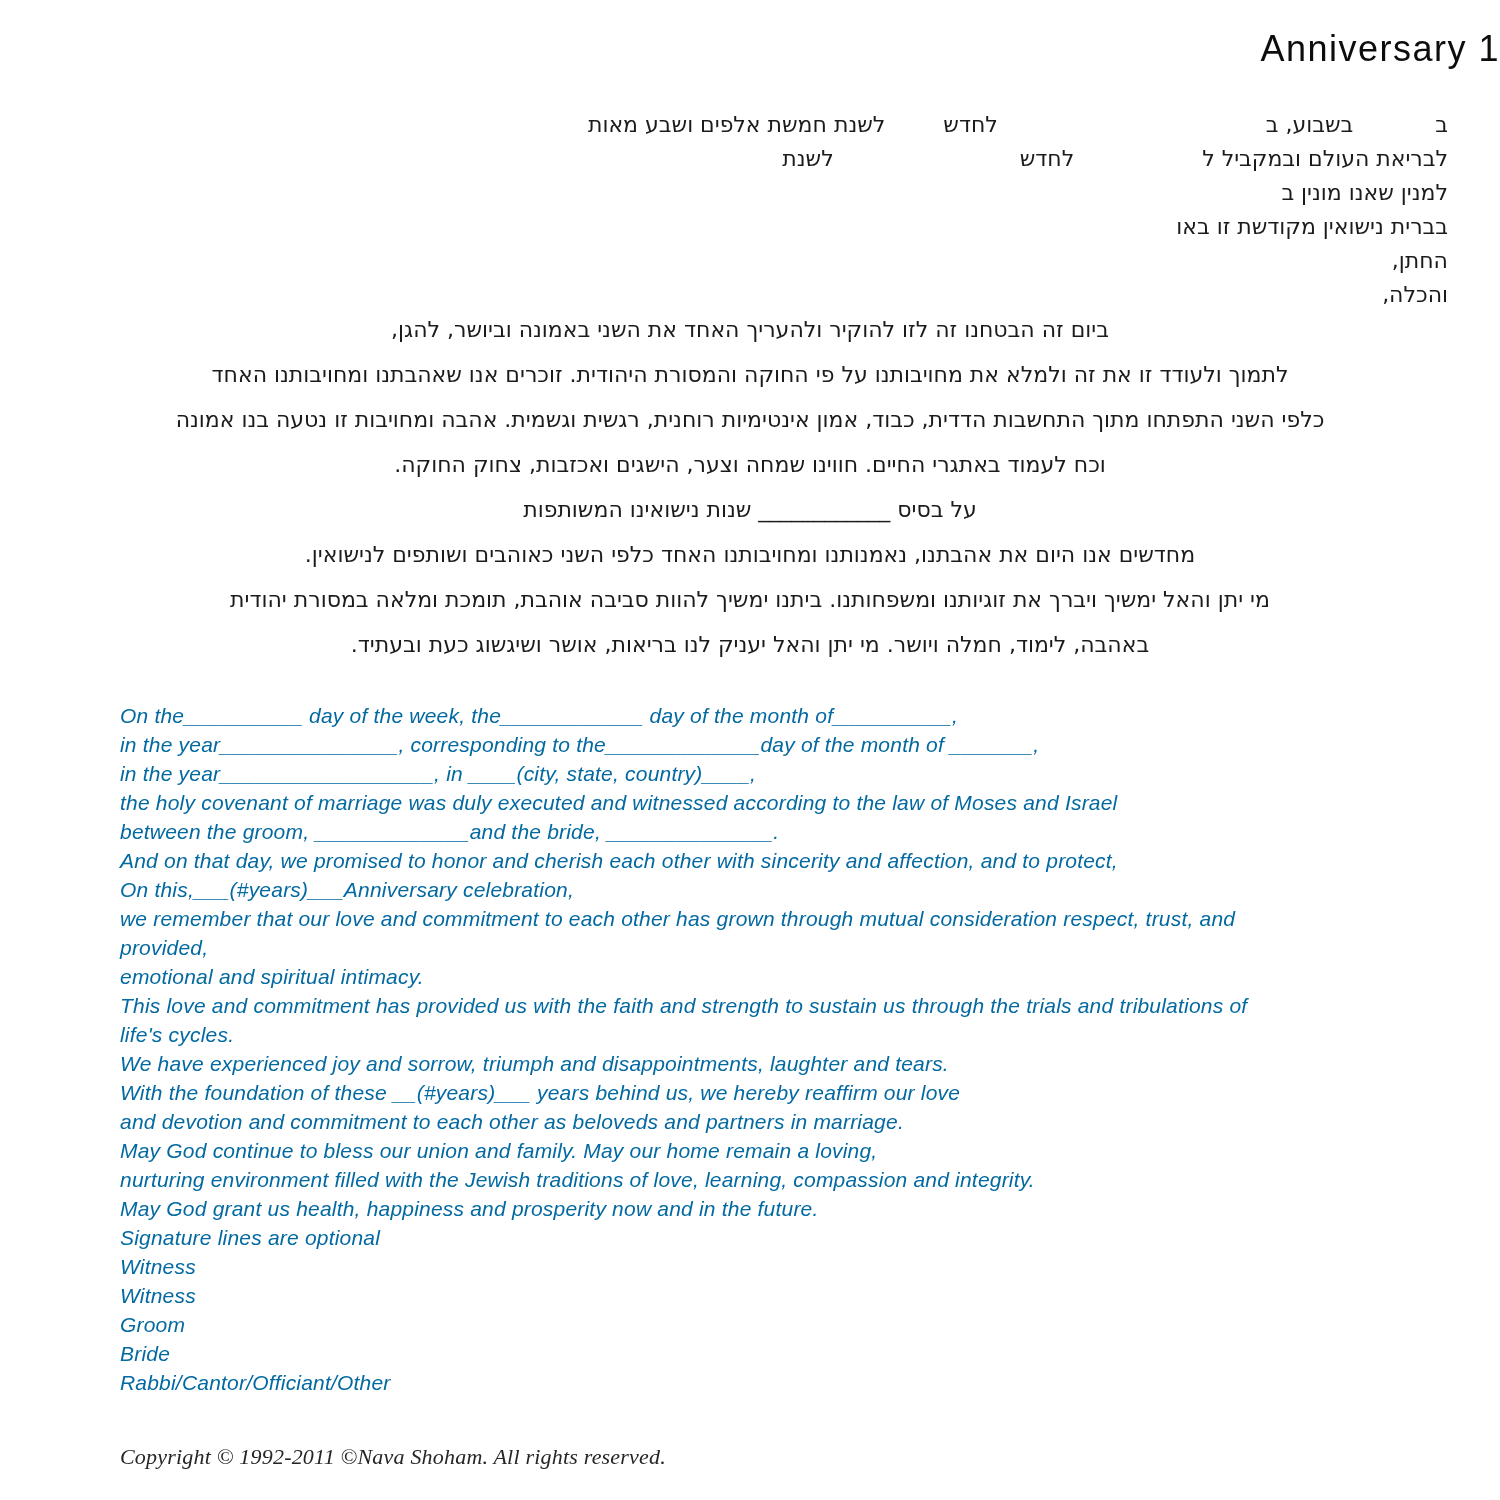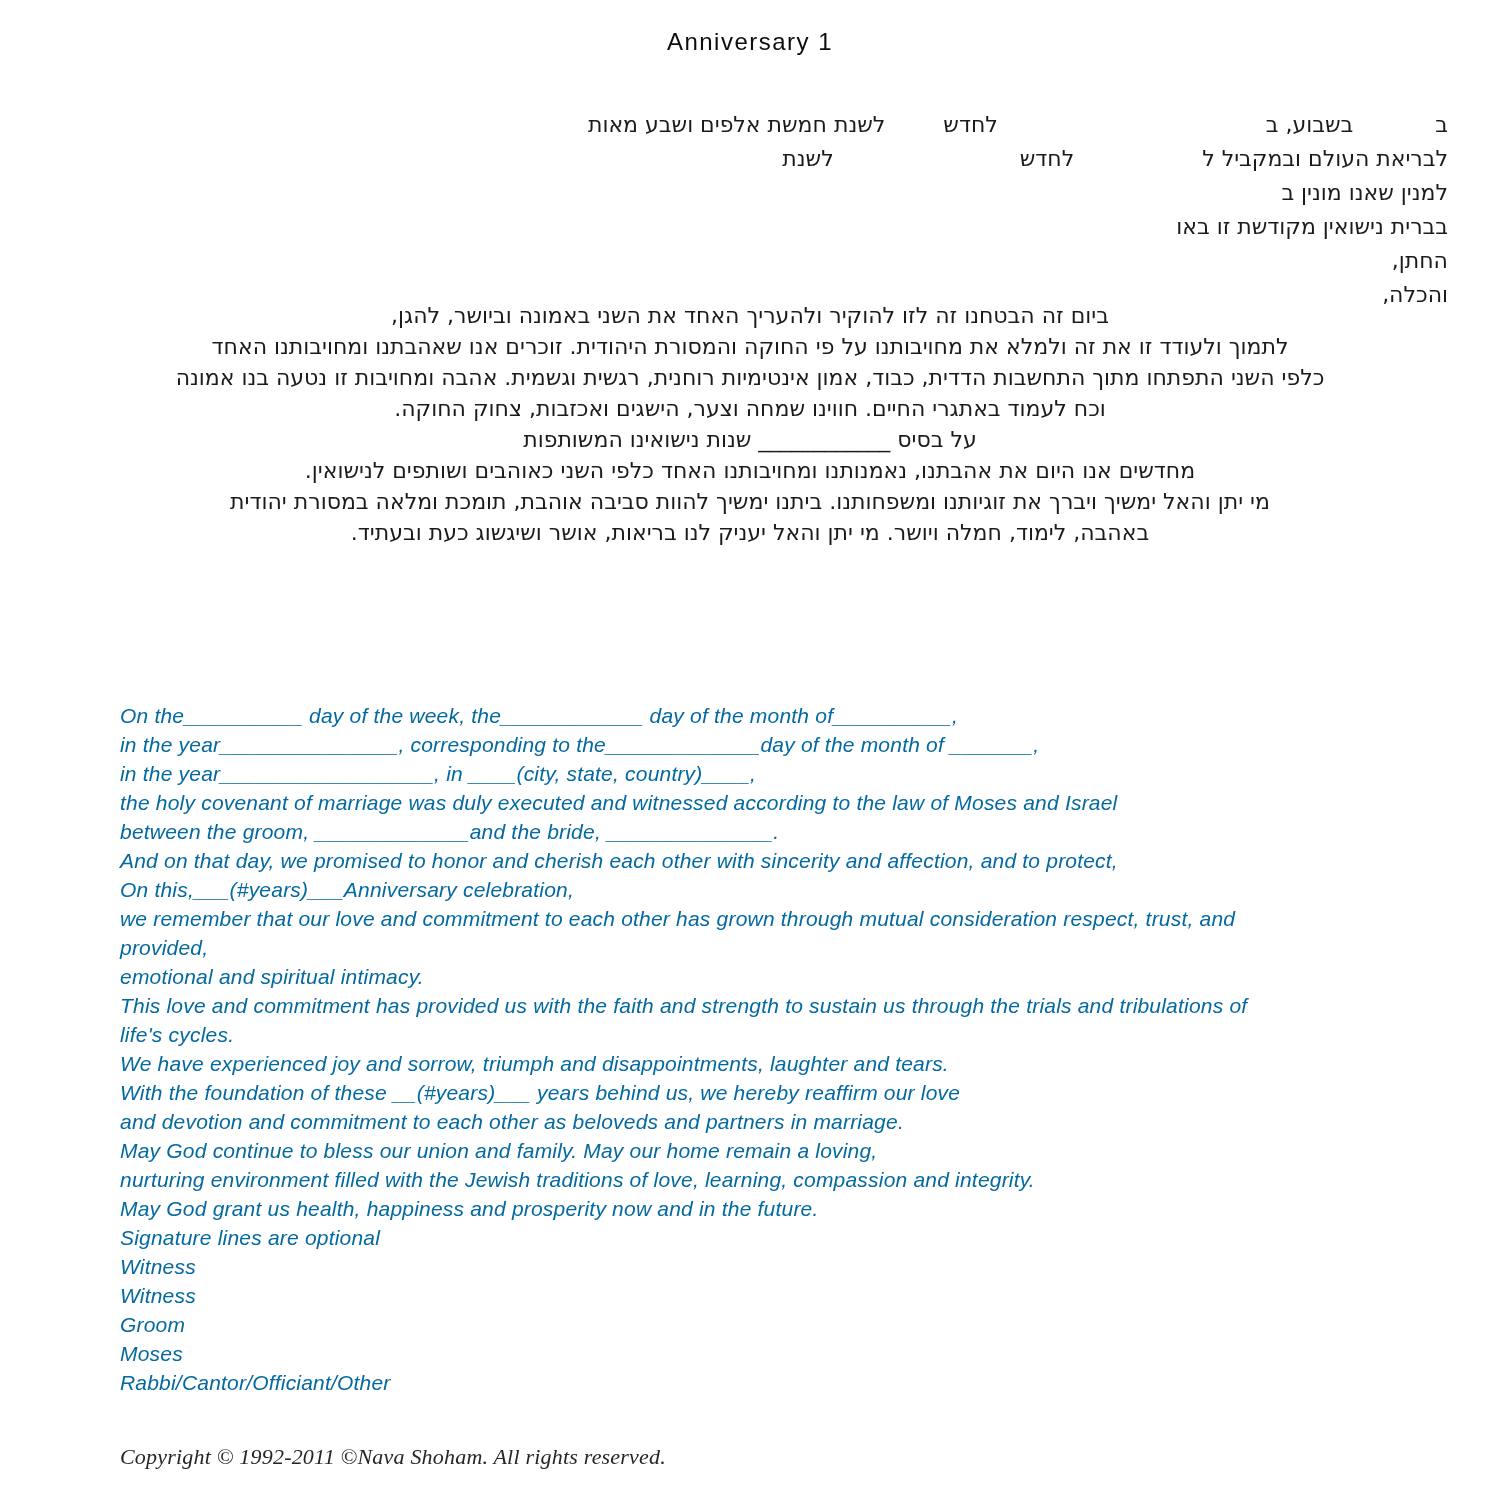--- a/index.html
+++ b/index.html
@@ -10,22 +10,22 @@
     font-family: "Liberation Sans", sans-serif;
     color: #1f1f1f;
     overflow: hidden;
   }
   .page { position: absolute; inset: 0; }
 
   
   .doc-title {
     position: absolute;
     top: 28px; left: 0; right: 0;
-    text-align: center;
-    font-size: 24px;
+    text-align: right;
+    font-size: 36px;
     font-weight: 400;
     letter-spacing: 1.5px;
     color: #0d0d0d;
   }
 
   
   .heb-header {
     position: absolute;
     top: 108px; right: 52px; left: 120px;
     direction: rtl;
@@ -47,21 +47,21 @@
   .heb-paragraph {
     position: absolute;
     top: 300px; left: 60px; right: 60px;
     direction: rtl;
     text-align: center;
     font-family: "DejaVu Sans", sans-serif;
     font-size: 22px;
     line-height: 31px;
     color: #1b1b1b;
   }
-  .heb-paragraph div { white-space: nowrap; }
+  .heb-paragraph div { white-space: nowrap; margin-top: 14px; }
 
   
   .eng-block {
     position: absolute;
     top: 701px; left: 120px; right: 40px;
     font-style: italic;
     font-size: 21px;
     line-height: 29px;
     color: #0369a1;
     letter-spacing: 0.2px;
@@ -123,19 +123,19 @@
     <div>We have experienced joy and sorrow, triumph and disappointments, laughter and tears.</div>
     <div>With the foundation of these __(#years)___ years behind us, we hereby reaffirm our love</div>
     <div>and devotion and commitment to each other as beloveds and partners in marriage.</div>
     <div>May God continue to bless our union and family. May our home remain a loving,</div>
     <div>nurturing environment filled with the Jewish traditions of love, learning, compassion and integrity.</div>
     <div>May God grant us health, happiness and prosperity now and in the future.</div>
     <div>Signature lines are optional</div>
     <div>Witness</div>
     <div>Witness</div>
     <div>Groom</div>
-    <div>Moses</div>
+    <div>Bride</div>
     <div>Rabbi/Cantor/Officiant/Other</div>
   </div>
 
   <div class="copyright">Copyright © 1992-2011  ©Nava Shoham. All rights reserved.</div>
 
 </div>
 
 </body></html>

